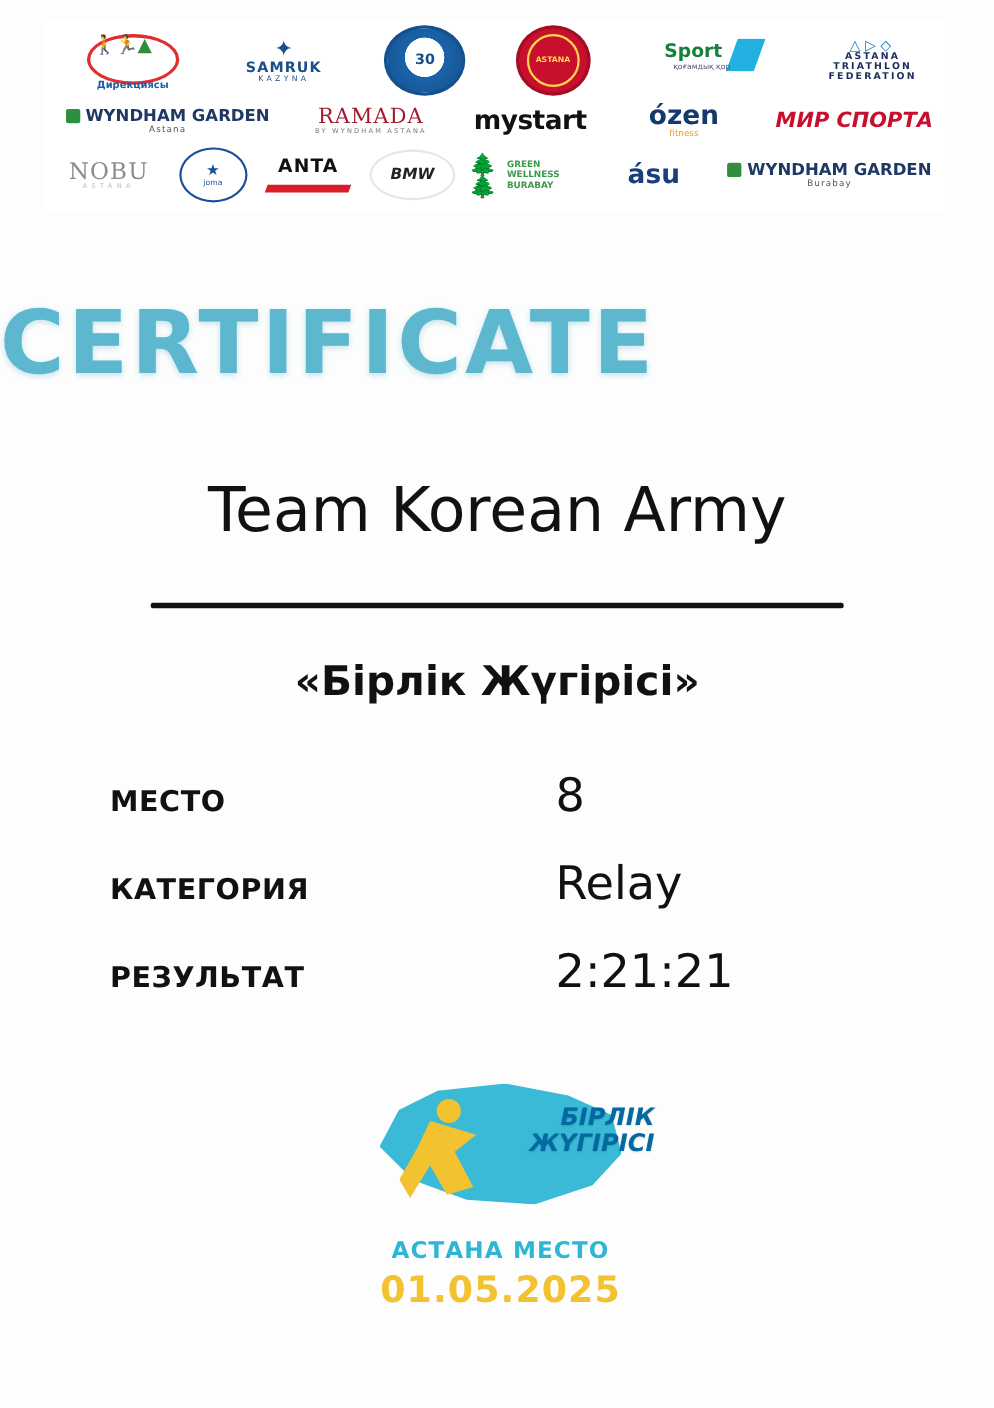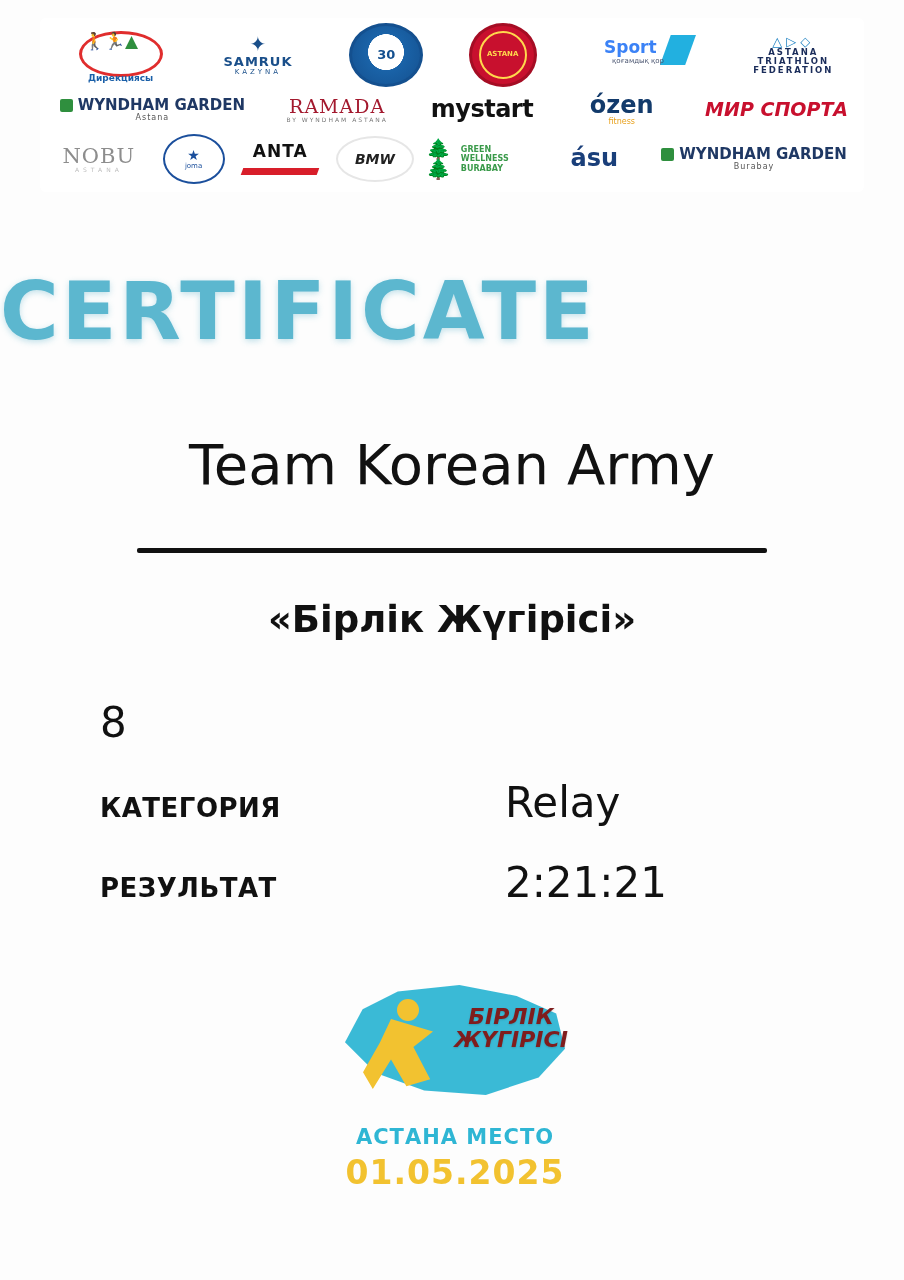--- a/index.html
+++ b/index.html
@@ -100,21 +100,21 @@
   .lg-astana .ring2 {
     width: 44px; height: 44px; border-radius: 50%;
     border: 2px solid #ffd84d;
     display:flex;align-items:center;justify-content:center;
     font-size: 7px;
   }
 
   .lg-sportqory { width: 118px; position: relative; height: 48px; }
   .lg-sportqory .sq-txt {
     position: absolute; left: 22px; top: 8px;
-    font-size: 17px; font-weight: bold; color: #3b82f6;
+    font-size: 17px; font-weight: bold; color: #15803d;
   }
   .lg-sportqory .sq-sub {
     position: absolute; left: 30px; top: 27px; font-size: 7px; color:#4a5570;
   }
   .lg-sportqory .sq-shape {
     position: absolute; right: 4px; top: 4px;
     width: 36px; height: 30px; background: #22b0e0;
     clip-path: polygon(30% 0, 100% 0, 70% 100%, 0 100%);
   }
 
@@ -251,22 +251,22 @@
     position: absolute; left: 40px; top: 0;
     width: 22px; height: 22px; border-radius: 50%; background: #f2c230;
   }
   .emblem .body {
     position: absolute; left: 6px; top: 20px;
     width: 70px; height: 70px; background: #f2c230;
     clip-path: polygon(40% 0, 100% 18%, 72% 40%, 96% 86%, 62% 96%, 40% 58%, 14% 100%, 0 76%, 24% 34%);
   }
   .emblem .brand {
     position: absolute; left: 112px; top: 20px;
-    width: 168px; text-align: center;
-    color: #7f1d1d; font-weight: bold; font-style: italic;
+    width: 168px; text-align: right;
+    color: #0369a1; font-weight: bold; font-style: italic;
     font-size: 22px; line-height: 1.05;
     text-shadow: 0 1px 2px rgba(0,0,0,0.15);
   }
   .emblem .city {
     position: absolute; left: 0; top: 140px;
     width: 280px; text-align: center;
     color: #2fb6d4; font-weight: bold; font-size: 21px; letter-spacing: 1px;
   }
   .emblem .date {
     position: absolute; left: 0; top: 168px;
@@ -384,20 +384,21 @@
   <div class="cert-title">CERTIFICATE</div>
 
   <div class="participant">Team Korean Army</div>
 
   <div class="divider"></div>
 
   <div class="event-name">«Бірлік Жүгірісі»</div>
 
   <div class="results">
     <div class="res-row">
+      <div class="res-label">МЕСТО</div>
       <div class="res-value">8</div>
     </div>
     <div class="res-row">
       <div class="res-label">КАТЕГОРИЯ</div>
       <div class="res-value">Relay</div>
     </div>
     <div class="res-row">
       <div class="res-label">РЕЗУЛЬТАТ</div>
       <div class="res-value">2:21:21</div>
     </div>

